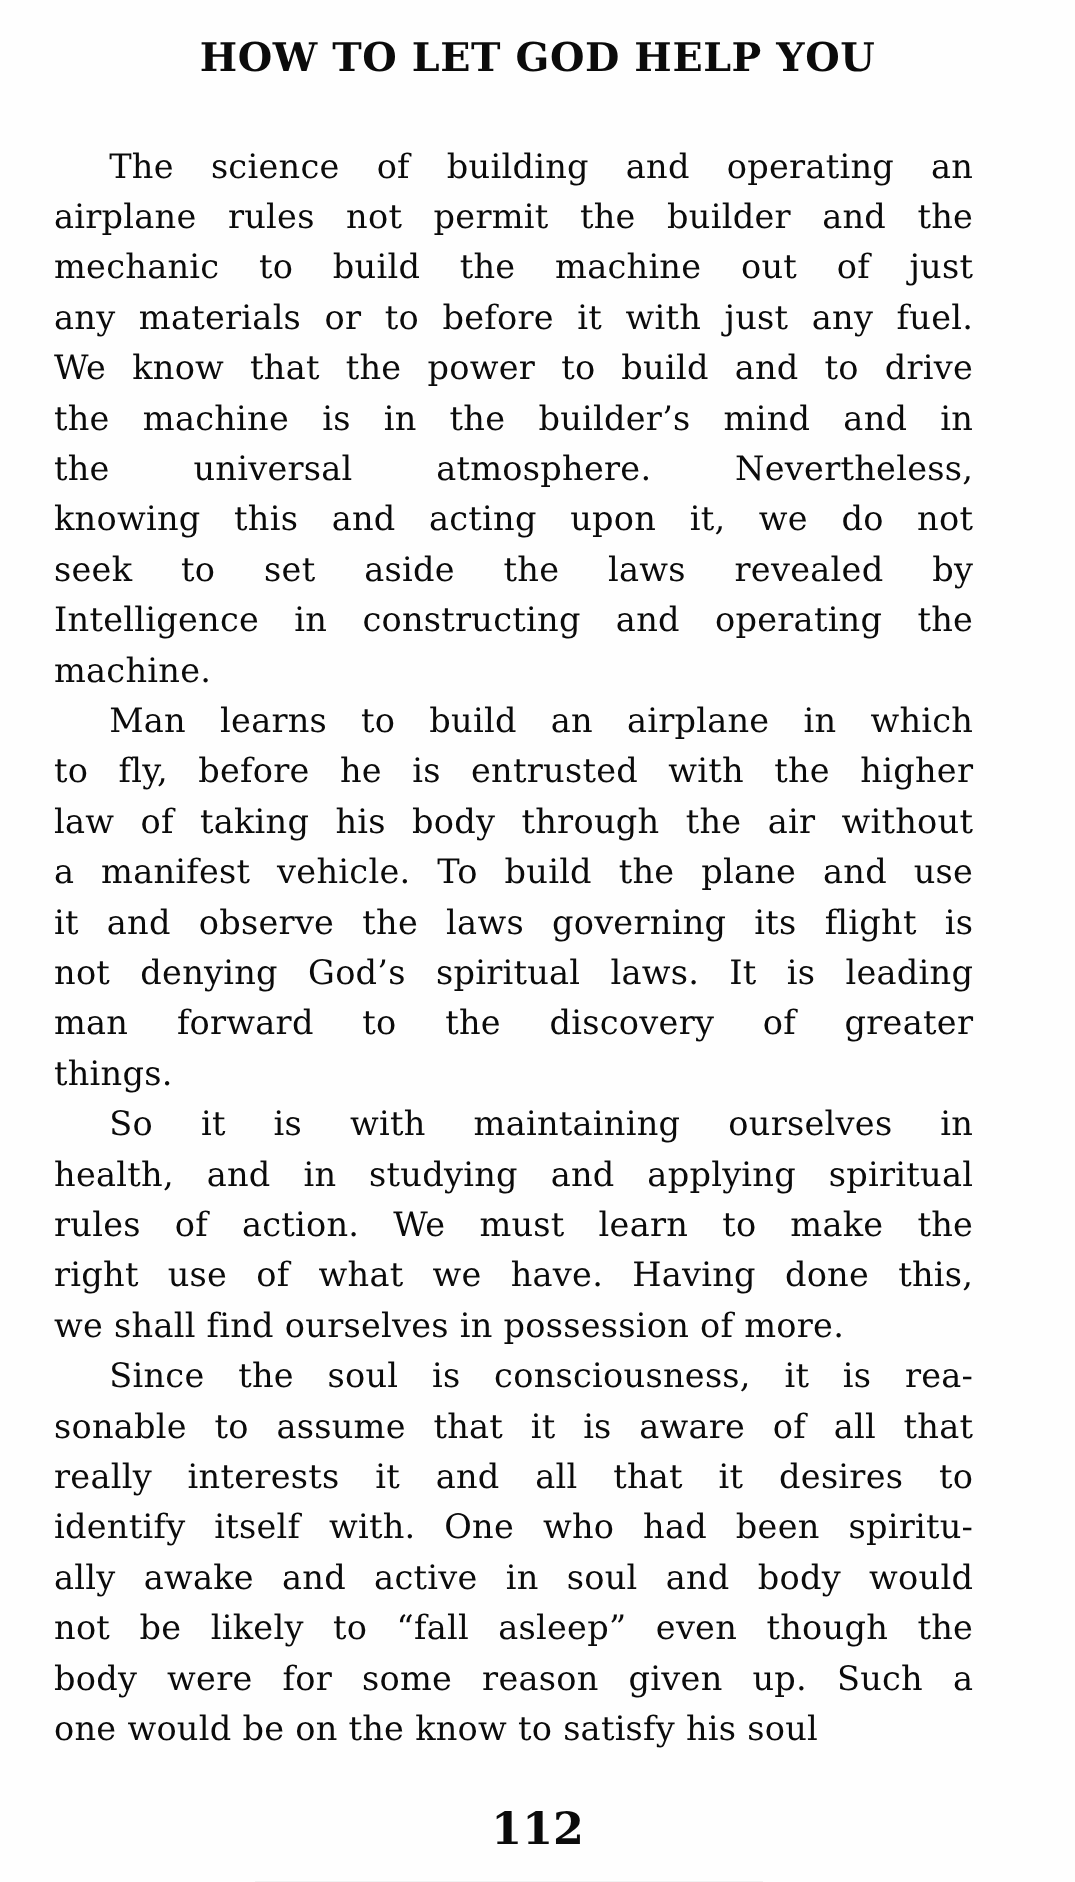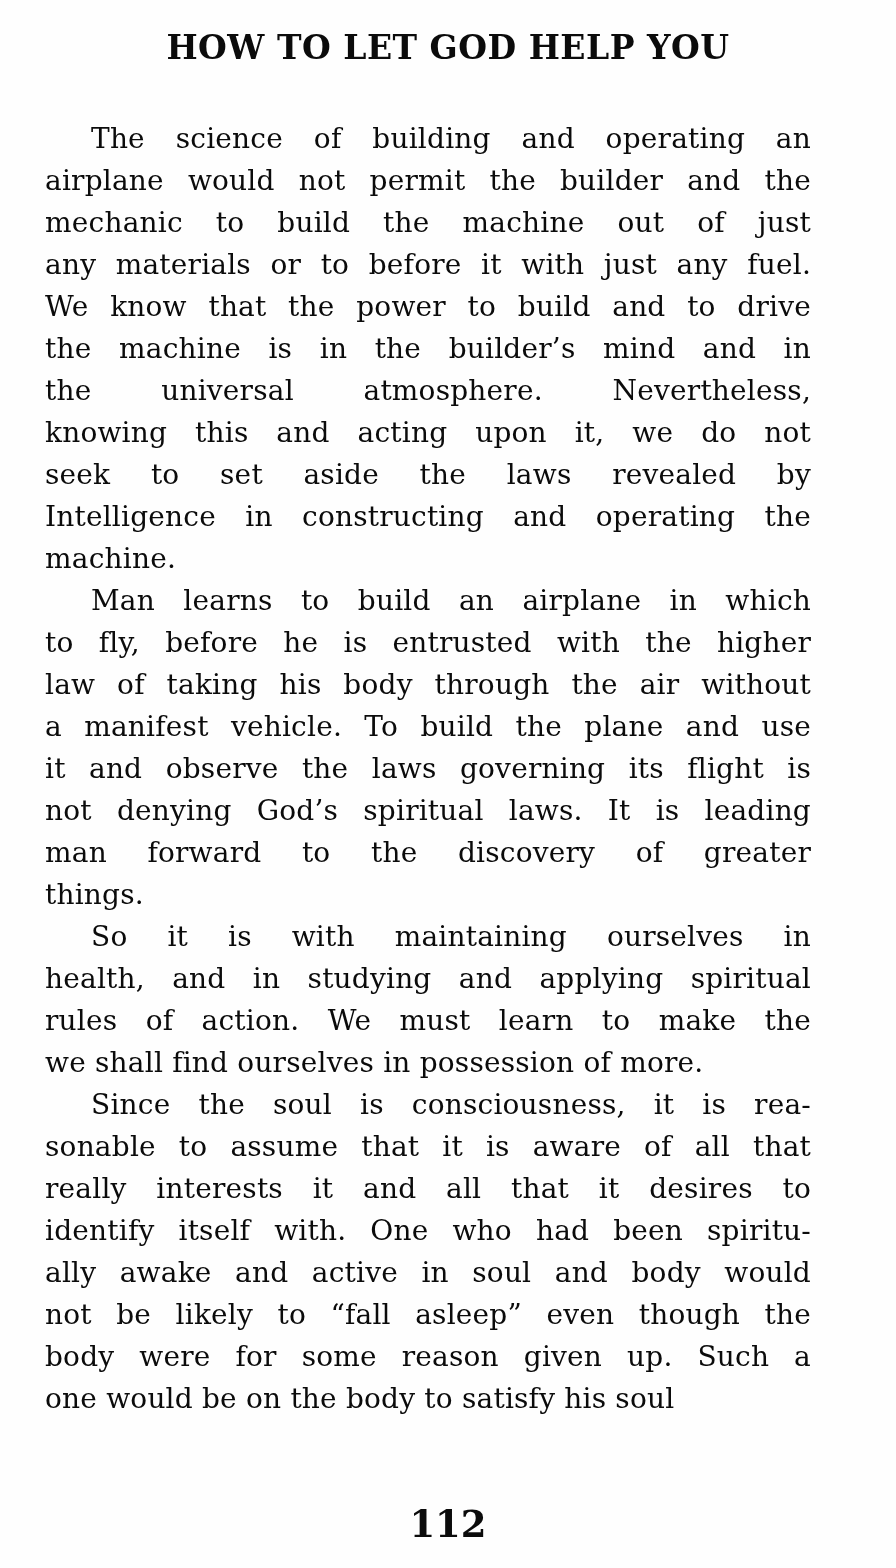--- a/index.html
+++ b/index.html
@@ -63,21 +63,21 @@
 </style>
 </head>
 <body>
 
 <div class="book-page">
   <div class="running-head">HOW TO LET GOD HELP YOU</div>
 
   <div class="text-block">
       <div class="paragraph">
         <div class="line first">The science of building and operating an</div>
-        <div class="line">airplane would not permit the builder and the</div>
+        <div class="line">airplane rules not permit the builder and the</div>
         <div class="line">mechanic to build the machine out of just</div>
         <div class="line">any materials or to before it with just any fuel.</div>
         <div class="line">We know that the power to build and to drive</div>
         <div class="line">the machine is in the builder’s mind and in</div>
         <div class="line">the universal atmosphere. Nevertheless,</div>
         <div class="line">knowing this and acting upon it, we do not</div>
         <div class="line">seek to set aside the laws revealed by</div>
         <div class="line">Intelligence in constructing and operating the</div>
         <div class="line last">machine.</div>
       </div>
@@ -88,28 +88,29 @@
         <div class="line">a manifest vehicle. To build the plane and use</div>
         <div class="line">it and observe the laws governing its flight is</div>
         <div class="line">not denying God’s spiritual laws. It is leading</div>
         <div class="line">man forward to the discovery of greater</div>
         <div class="line last">things.</div>
       </div>
       <div class="paragraph">
         <div class="line first">So it is with maintaining ourselves in</div>
         <div class="line">health, and in studying and applying spiritual</div>
         <div class="line">rules of action. We must learn to make the</div>
+        <div class="line">right use of what we have. Having done this,</div>
         <div class="line last">we shall find ourselves in possession of more.</div>
       </div>
       <div class="paragraph">
         <div class="line first">Since the soul is consciousness, it is rea-</div>
         <div class="line">sonable to assume that it is aware of all that</div>
         <div class="line">really interests it and all that it desires to</div>
         <div class="line">identify itself with. One who had been spiritu-</div>
         <div class="line">ally awake and active in soul and body would</div>
         <div class="line">not be likely to “fall asleep” even though the</div>
         <div class="line">body were for some reason given up. Such a</div>
-        <div class="line last">one would be on the body to satisfy his soul</div>
+        <div class="line last">one would be on the know to satisfy his soul</div>
       </div>
     </div>
 
   <div class="page-number">112</div>
 </div>
 
 </body></html>

